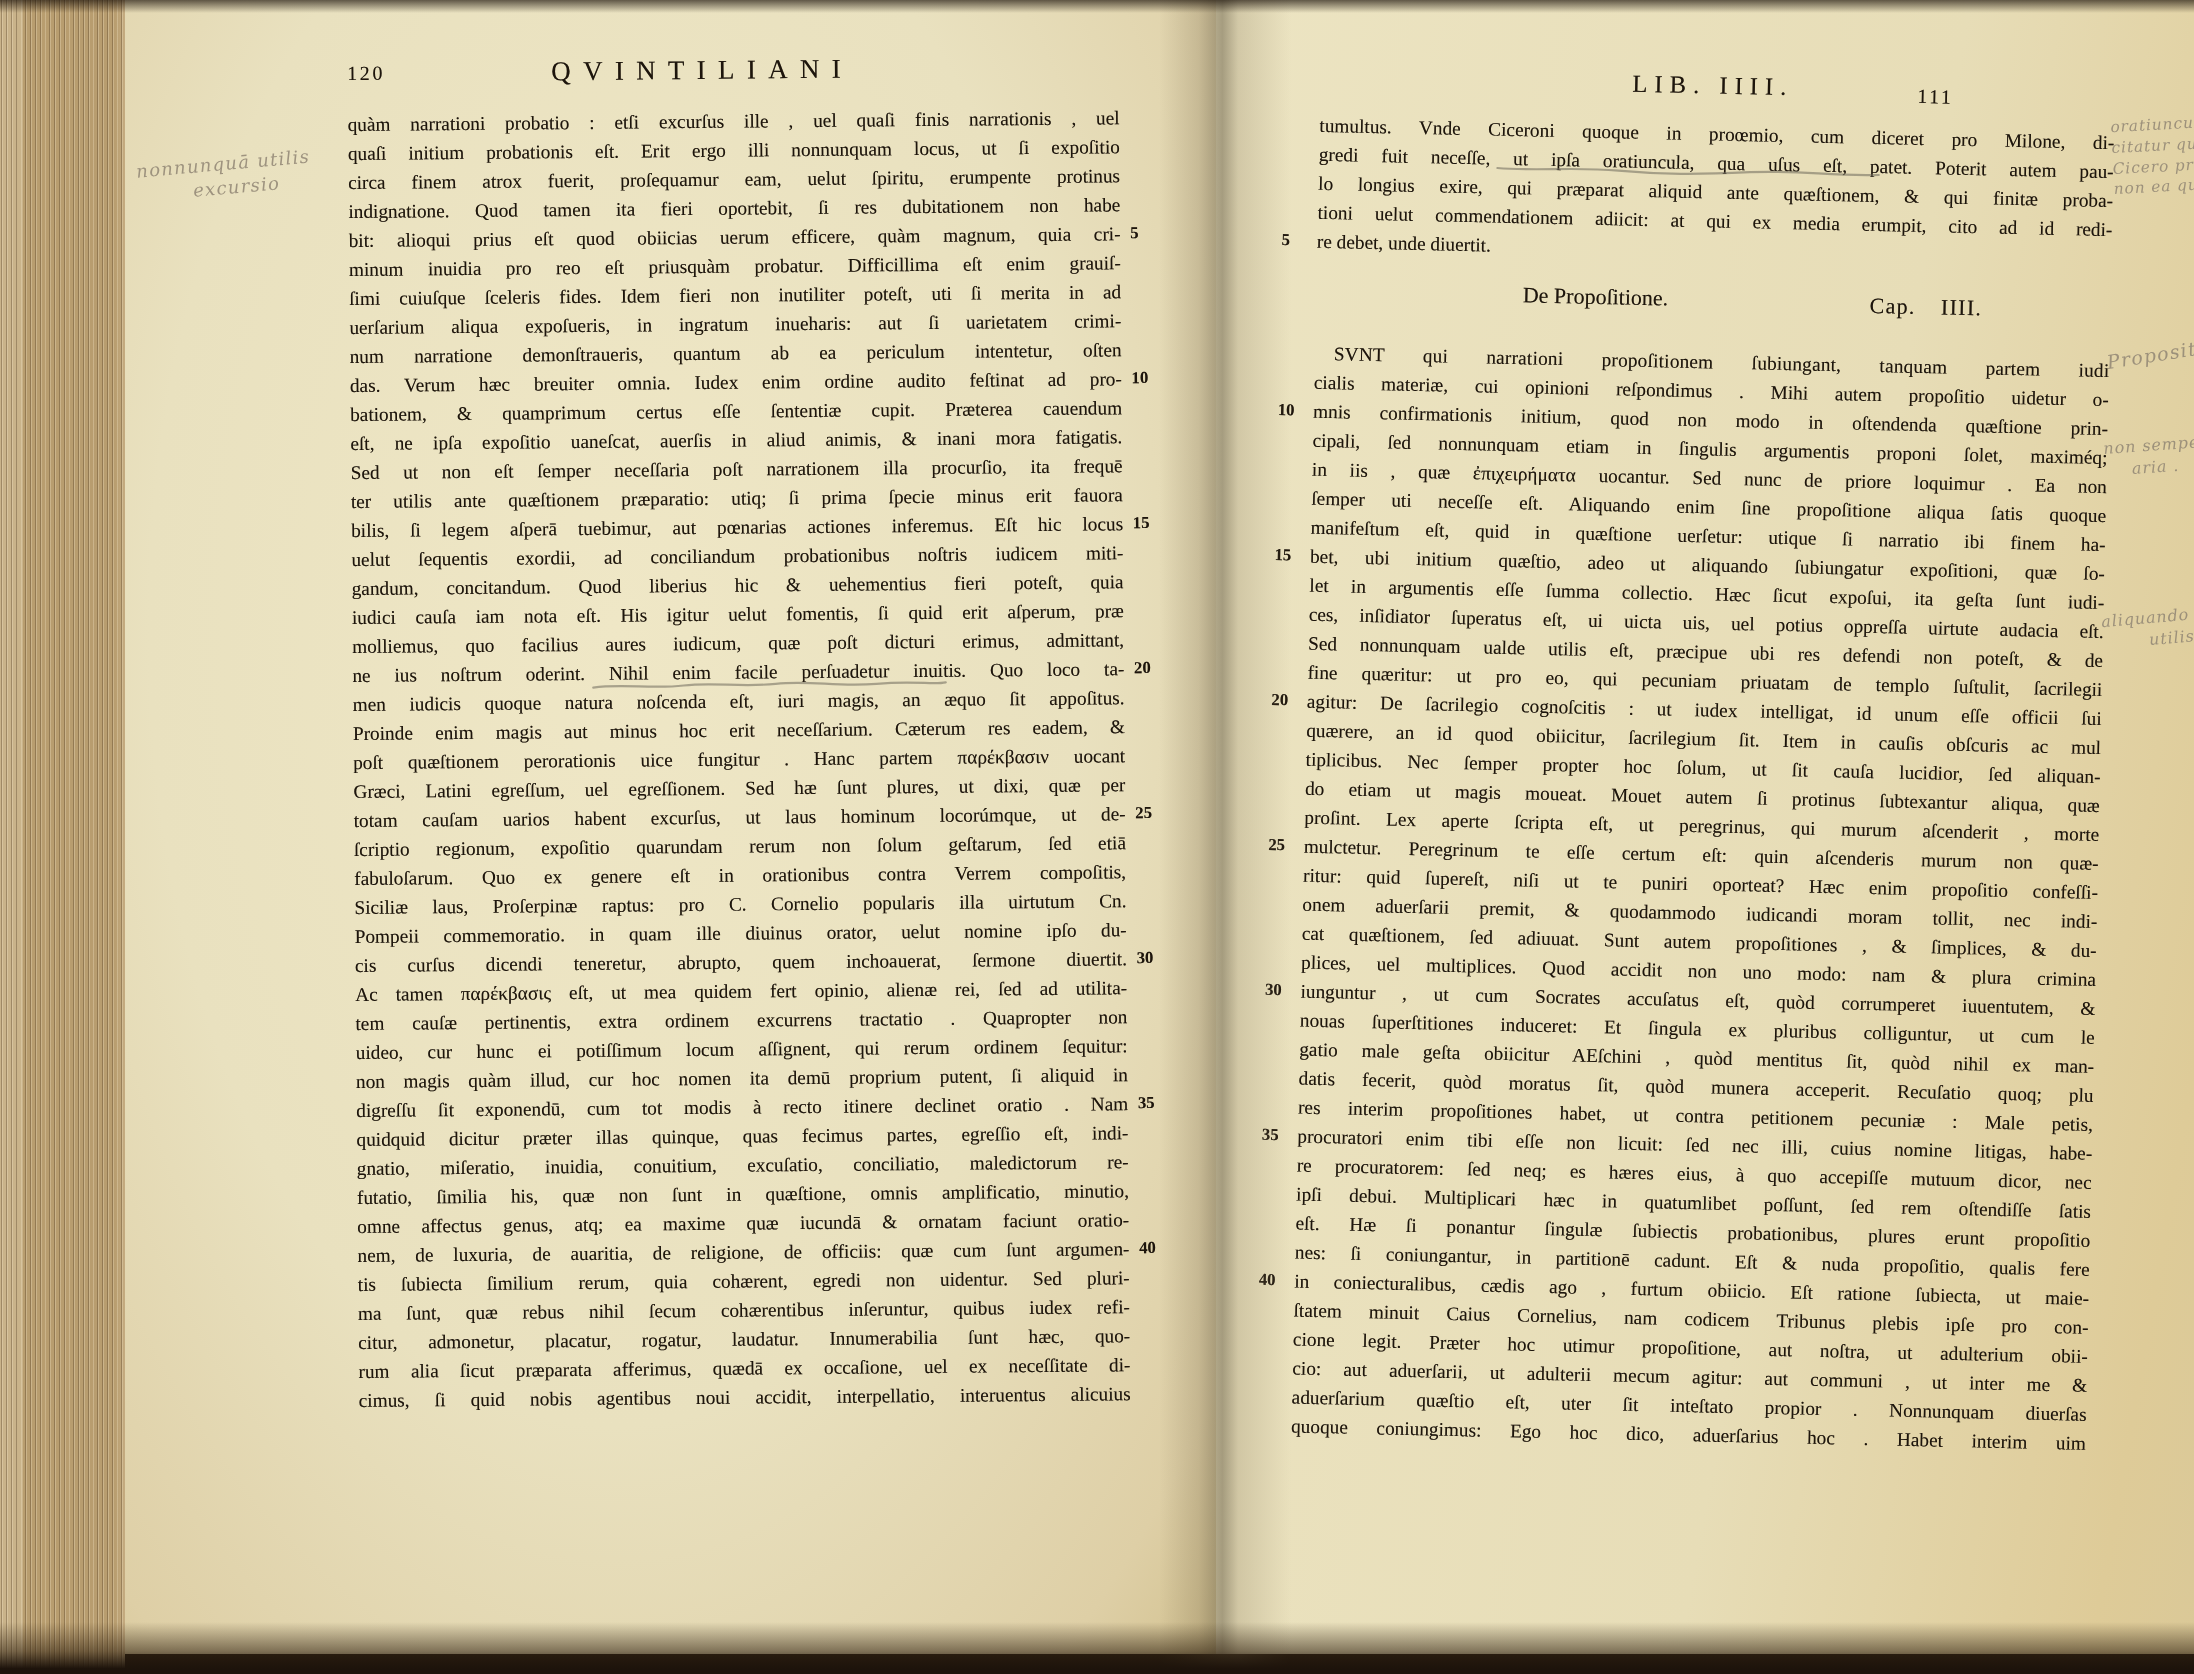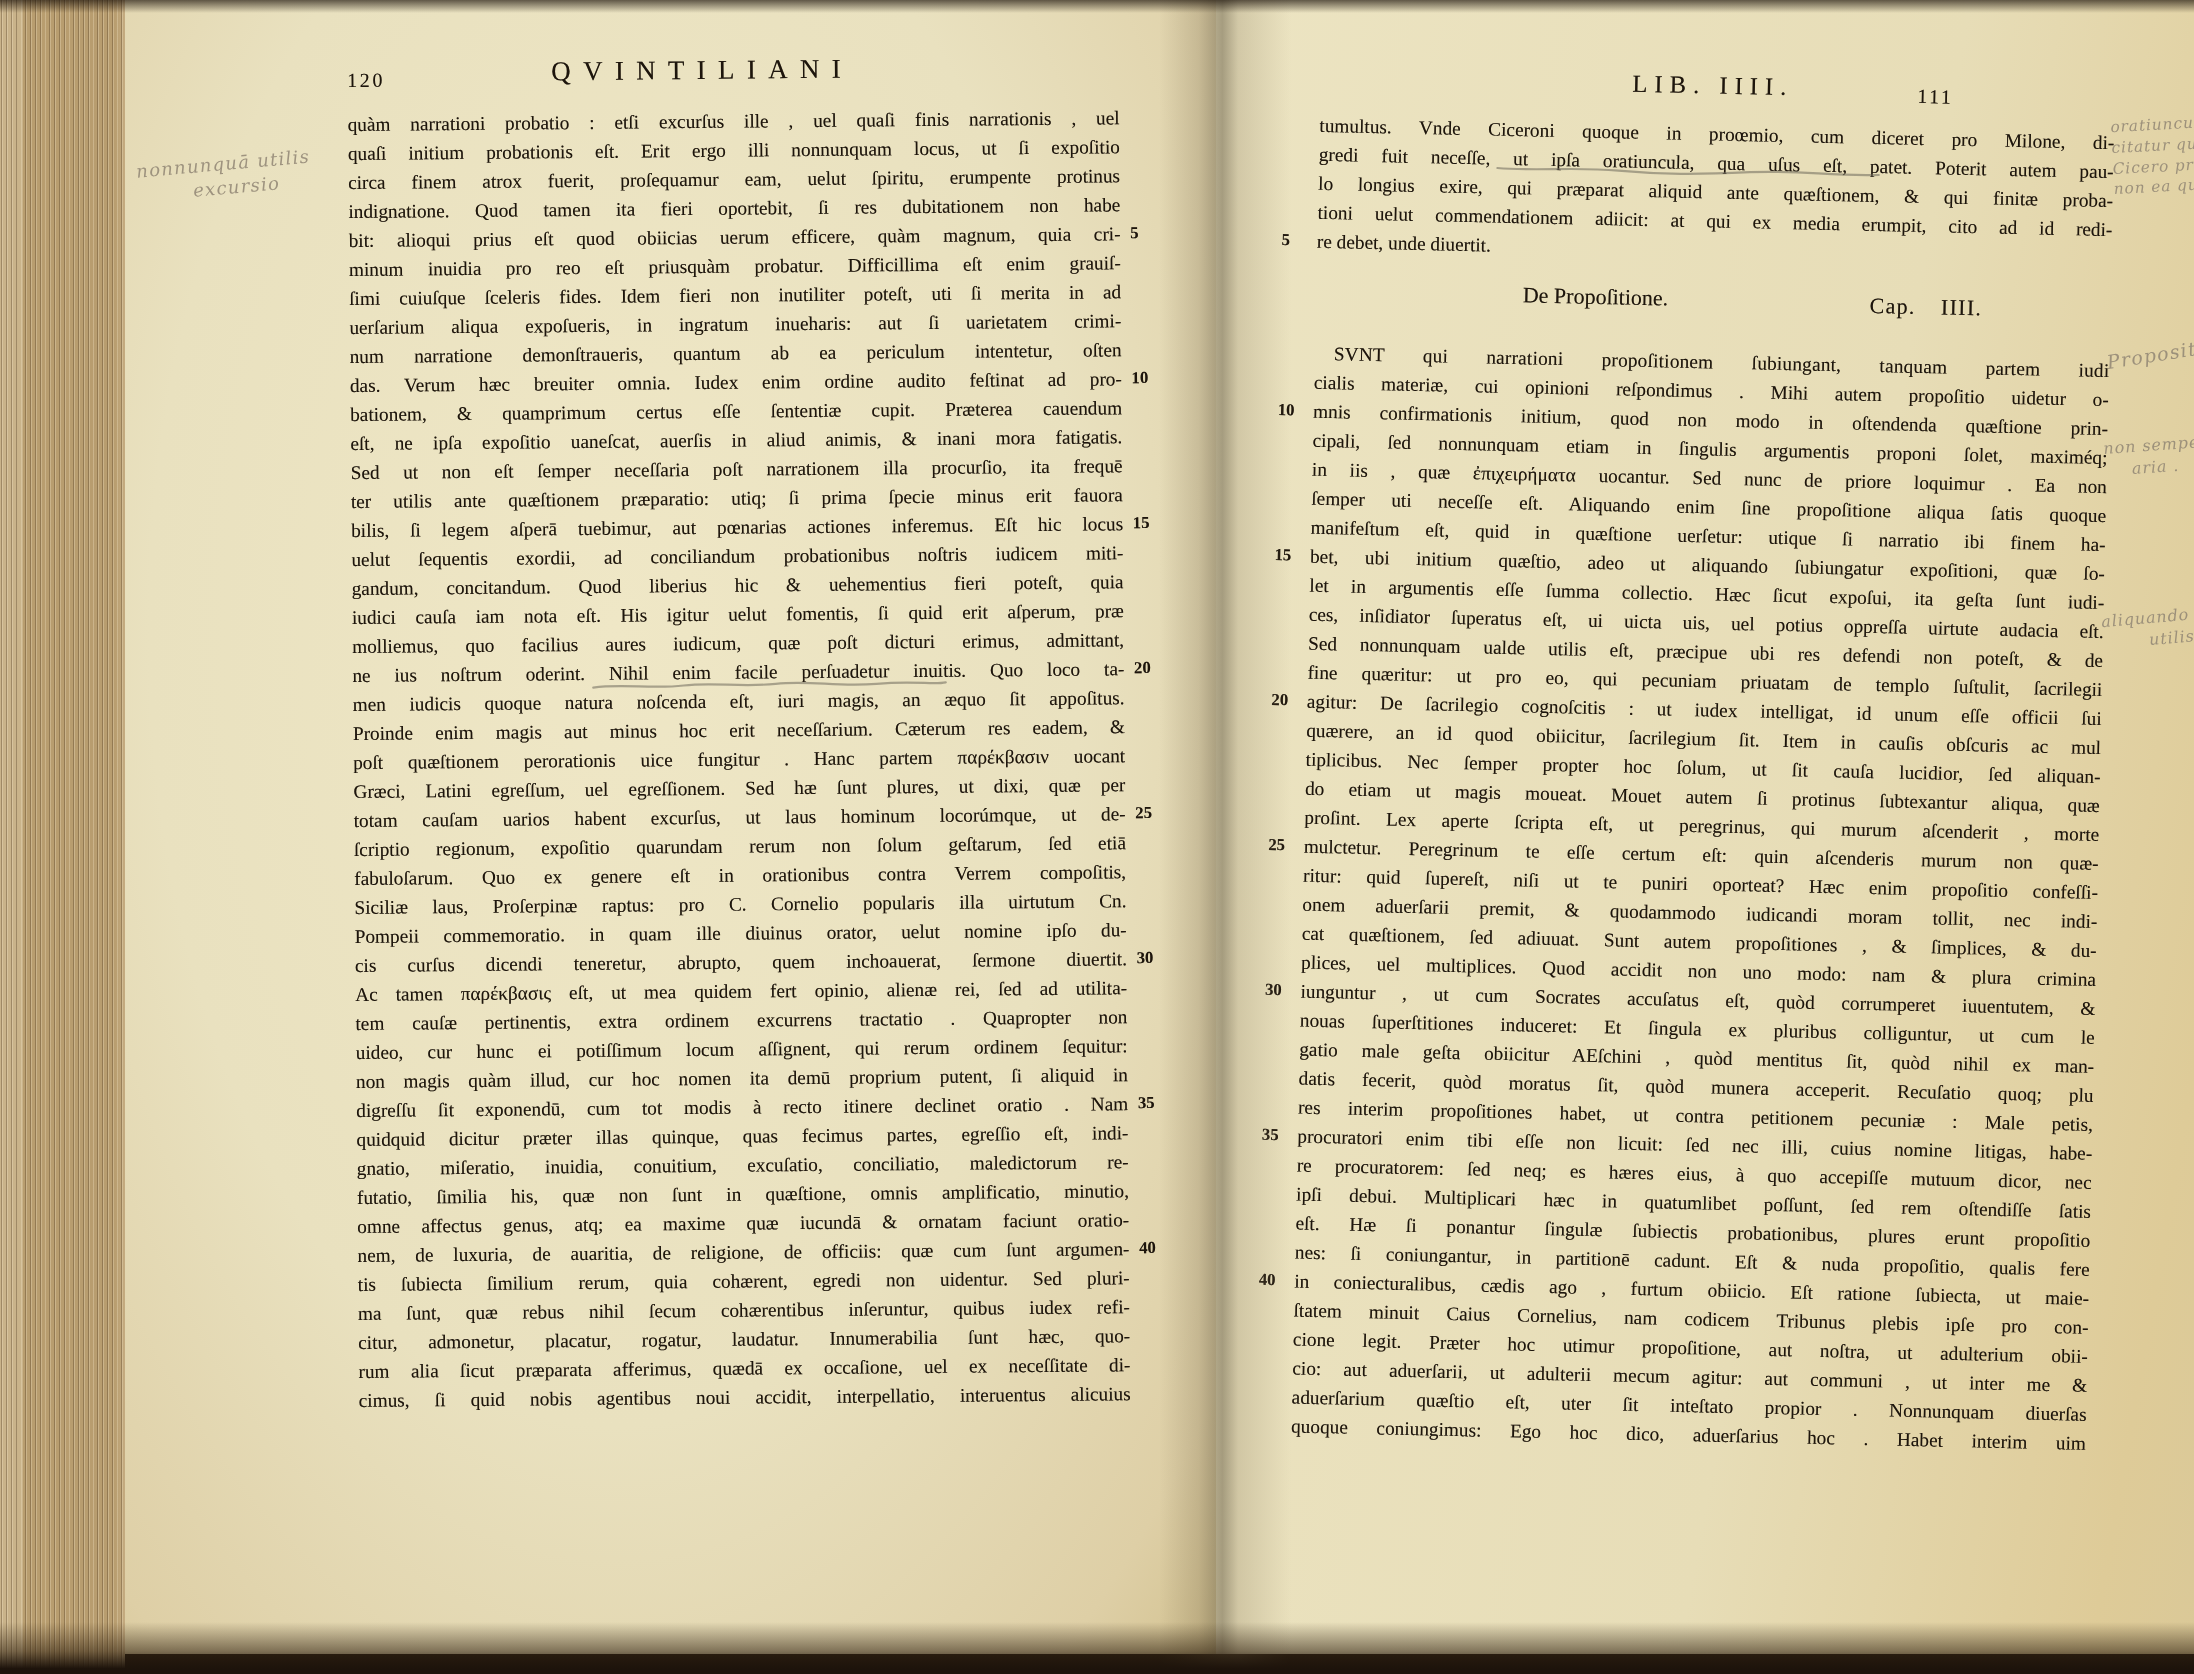--- a/index.html
+++ b/index.html
@@ -41,21 +41,21 @@
   .bottom-shadow{position:absolute;left:0;bottom:0;width:100%;height:53px;
     background:linear-gradient(180deg, rgba(30,19,9,0), rgba(47,32,15,.55) 55%, #1d130b 88%);}
   
   .lbody{position:absolute;left:222px;top:56px;width:807px;
     transform:rotate(-0.5deg);transform-origin:0 0;}
   .rbody{position:absolute;left:66px;top:56px;width:834px;
     transform:rotate(1.25deg);transform-origin:0 0;}
   .print{text-shadow:0 0 0.4px rgba(29,21,12,.45);}
   .hdr{position:relative;height:54px;}
   .folio{position:absolute;font-size:20px;letter-spacing:2.6px;}
-  #folio-left{left:0;top:13px;}
+  #folio-left{left:0;top:6px;}
   #runtitle-left{position:absolute;left:355px;top:1.8px;transform:translateX(-50%);
     font-size:27px;letter-spacing:12.3px;white-space:nowrap;}
   #runtitle-right{position:absolute;left:351px;top:6.1px;font-size:24.6px;letter-spacing:7px;white-space:nowrap;}
   #folio-right{left:636px;top:15px;}
   .lrow,.rrow{display:flex;height:29px;}
   .ltxt,.rtxt{font-size:19.3px;line-height:29px;overflow:hidden;
     text-align:justify;text-align-last:justify;-moz-text-align-last:justify;}
   .ltxt{width:772px;}
   .rtxt{width:795px;}
   .lnum,.rnum{font-size:16.7px;line-height:27px;font-weight:bold;}

